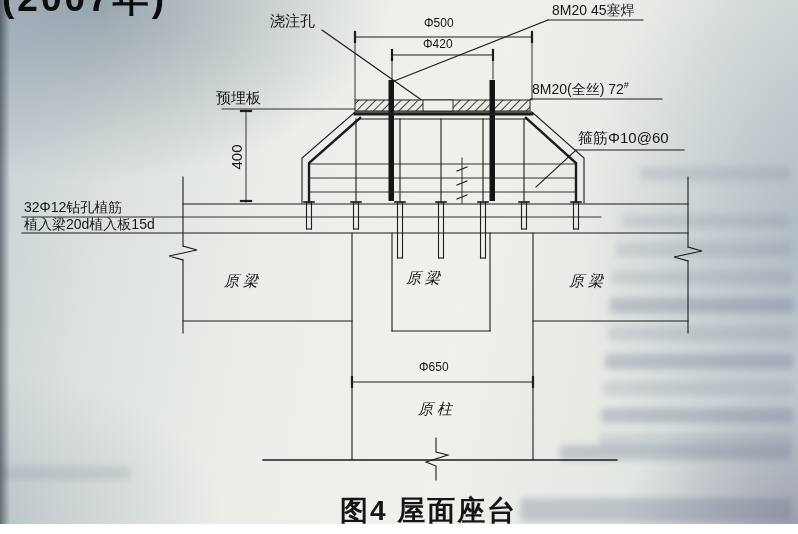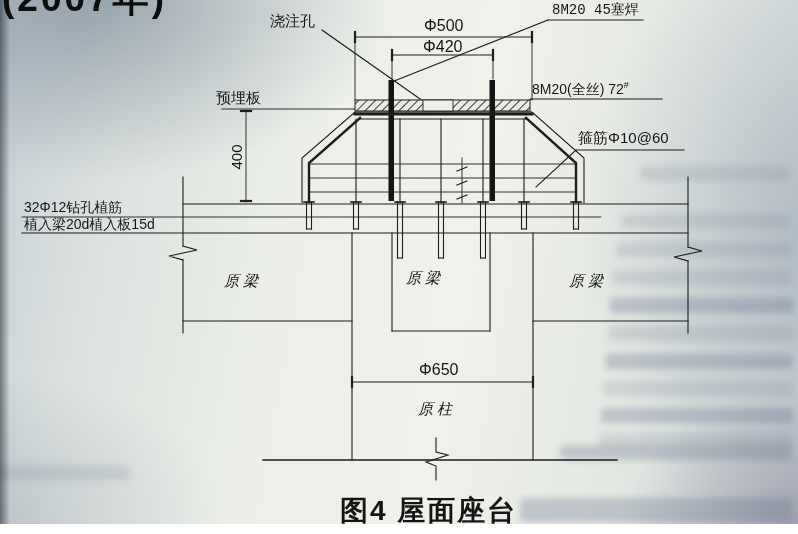--- a/index.html
+++ b/index.html
@@ -12,21 +12,21 @@
       radial-gradient(ellipse 260px 200px at 102% 102%, rgba(95,88,118,.45), rgba(95,88,118,0) 75%),
       radial-gradient(ellipse 300px 200px at 0% 100%, rgba(130,145,160,.30), rgba(130,145,160,0) 75%),
       linear-gradient(100deg,#c6cfd5 0%,#dde2df 16%,#ecefe9 36%,#eff1ea 58%,#e4e8e3 78%,#ced6d8 100%);
   }
   .edge-shadow{position:absolute;left:0;top:0;width:10px;height:534px;
     background:linear-gradient(to right,rgba(30,35,45,.55),rgba(30,35,45,0));}
   .bleed{position:absolute;background:rgba(118,130,150,.20);filter:blur(3px);border-radius:4px;}
   .bleed.dark{background:rgba(100,112,138,.30);}
   svg.drawing{position:absolute;left:0;top:0;}
   .lbl{position:absolute;color:#161616;white-space:nowrap;line-height:1.1;}
-  .fs14{font-size:14px;} .fs15{font-size:15px;} .fs16{font-size:16px;}
+  .fs14{font-size:14px;} .fs15{font-size:15px;} .fs16{font-size:12px;}
   .year{left:2px;top:-21px;font-size:37px;font-weight:bold;letter-spacing:3px;color:#0d0d0d;}
   .caption{left:340px;top:496px;font-size:28px;font-weight:bold;letter-spacing:2px;color:#151515;}
   .rot{transform:rotate(-90deg);transform-origin:center;text-align:center;}
   sup{font-size:9px;}
   .sp{letter-spacing:4px;font-style:italic;}
 </style>
 </head>
 <body>
 
 <div class="page">
@@ -214,21 +214,21 @@
       </g>
       <g>
         <path d="M436,438 L436,452 L448,455 L426,462 L436,466 L436,480" stroke-width="1.1"></path>
       </g>
     </g>
   </svg>
 
   <div class="lbl year">(2007年)</div>
 
   <div class="lbl fs15" style="left:270px;top:13px;">浇注孔</div>
-  <div class="lbl fs14" style="left:552px;top:3px;font-family:Liberation Mono, monospace;">8M20 45塞焊</div>
+  <div class="lbl fs14" style="left:552px;top:3px;">8M20 45塞焊</div>
   <div class="lbl fs16" style="left:424px;top:17px;">Φ500</div>
   <div class="lbl fs16" style="left:423px;top:38px;">Φ420</div>
   <div class="lbl fs14" style="left:532px;top:81px;"><span>8M20(全丝) 72</span><sup>#</sup></div>
   <div class="lbl fs15" style="left:216px;top:90px;">预埋板</div>
   <div class="lbl fs15" style="left:578px;top:130px;">箍筋Φ10@60</div>
   <div class="lbl fs15 rot" style="left:216px;top:148px;width:44px;height:18px;">400</div>
   <div class="lbl fs14" style="left:24px;top:200px;">32Φ12钻孔植筋</div>
   <div class="lbl fs14" style="left:24px;top:217px;">植入梁20d植入板15d</div>
   <div class="lbl fs15 sp" style="left:224px;top:273px;">原梁</div>
   <div class="lbl fs15 sp" style="left:406px;top:270px;">原梁</div>

